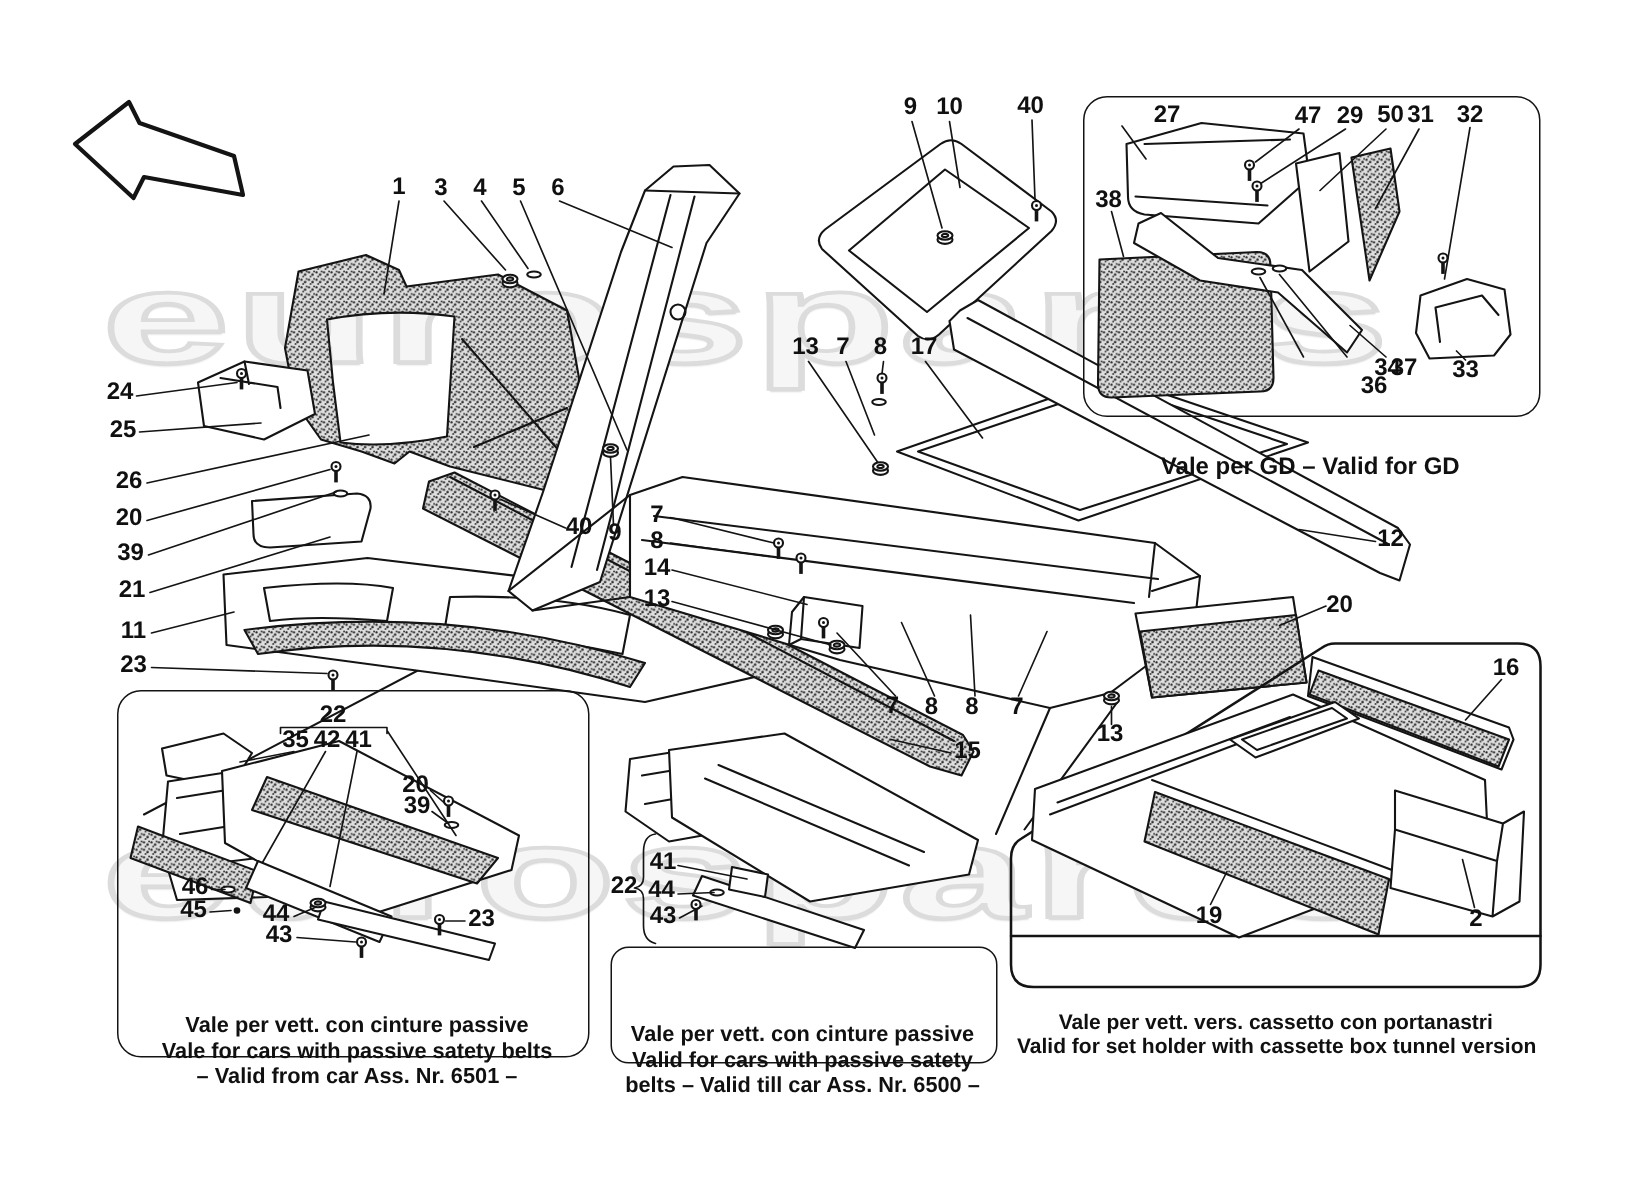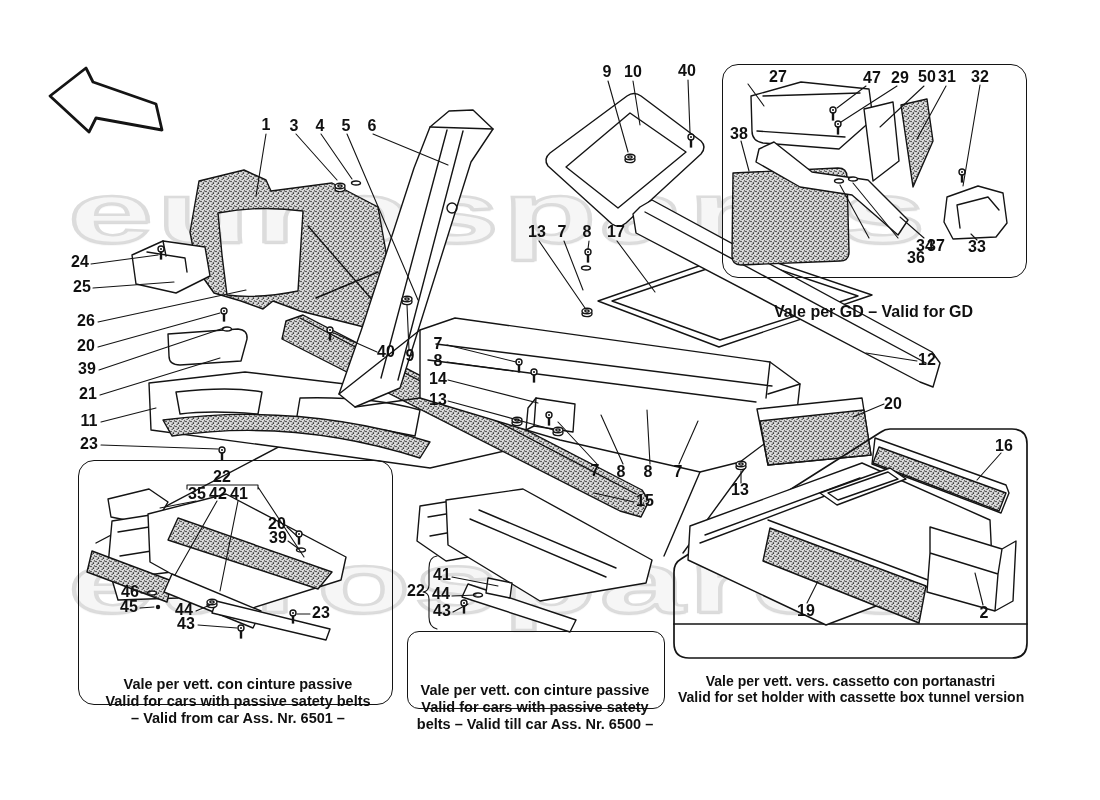--- a/index.html
+++ b/index.html
@@ -179,21 +179,21 @@
   <div class="box" style="left:722px;top:64px;width:303px;height:212px;border-radius:16px;"></div>
   <div class="box" style="left:78px;top:460px;width:313px;height:243px;border-radius:16px;"></div>
   <div class="box" style="left:407px;top:631px;width:256px;height:76px;border-radius:12px;"></div>
 
   <div class="cap" style="left:722px;top:257px;width:303px;font-size:16px;">
     <div>Vale per GD  –  Valid for GD</div>
   </div>
 
   <div class="cap" style="left:95px;top:630px;width:286px;font-size:14.5px;line-height:17px;">
     <div>Vale per vett. con cinture passive</div>
-    <div>Valid for cars with passive satety belts</div>
+    <div>Vale for cars with passive satety belts</div>
     <div>– Valid from car Ass. Nr. 6501 –</div>
   </div>
 
   <div class="cap" style="left:411px;top:636px;width:248px;font-size:14.5px;line-height:17px;">
     <div>Vale per vett. con cinture passive</div>
     <div>Valid for cars with passive satety</div>
     <div>belts – Valid till car Ass. Nr. 6500 –</div>
   </div>
 
   <div class="cap" style="left:678px;top:628px;width:345px;font-size:14px;line-height:15.5px;">

